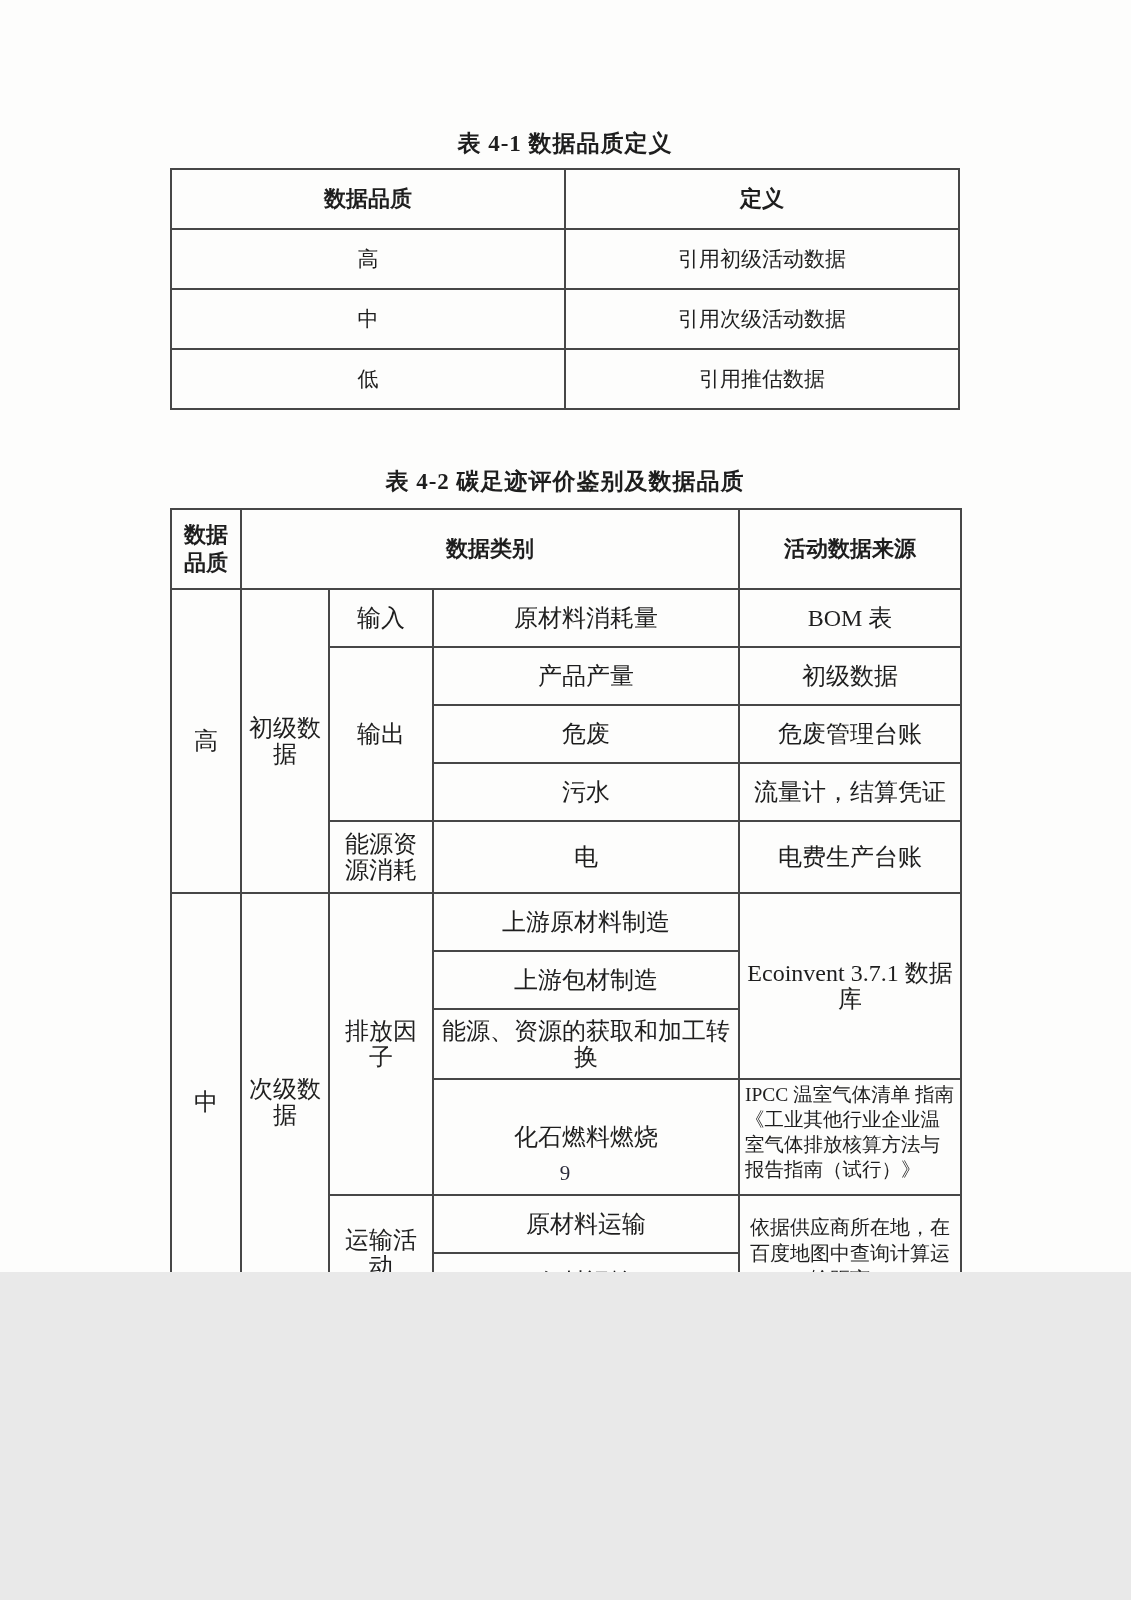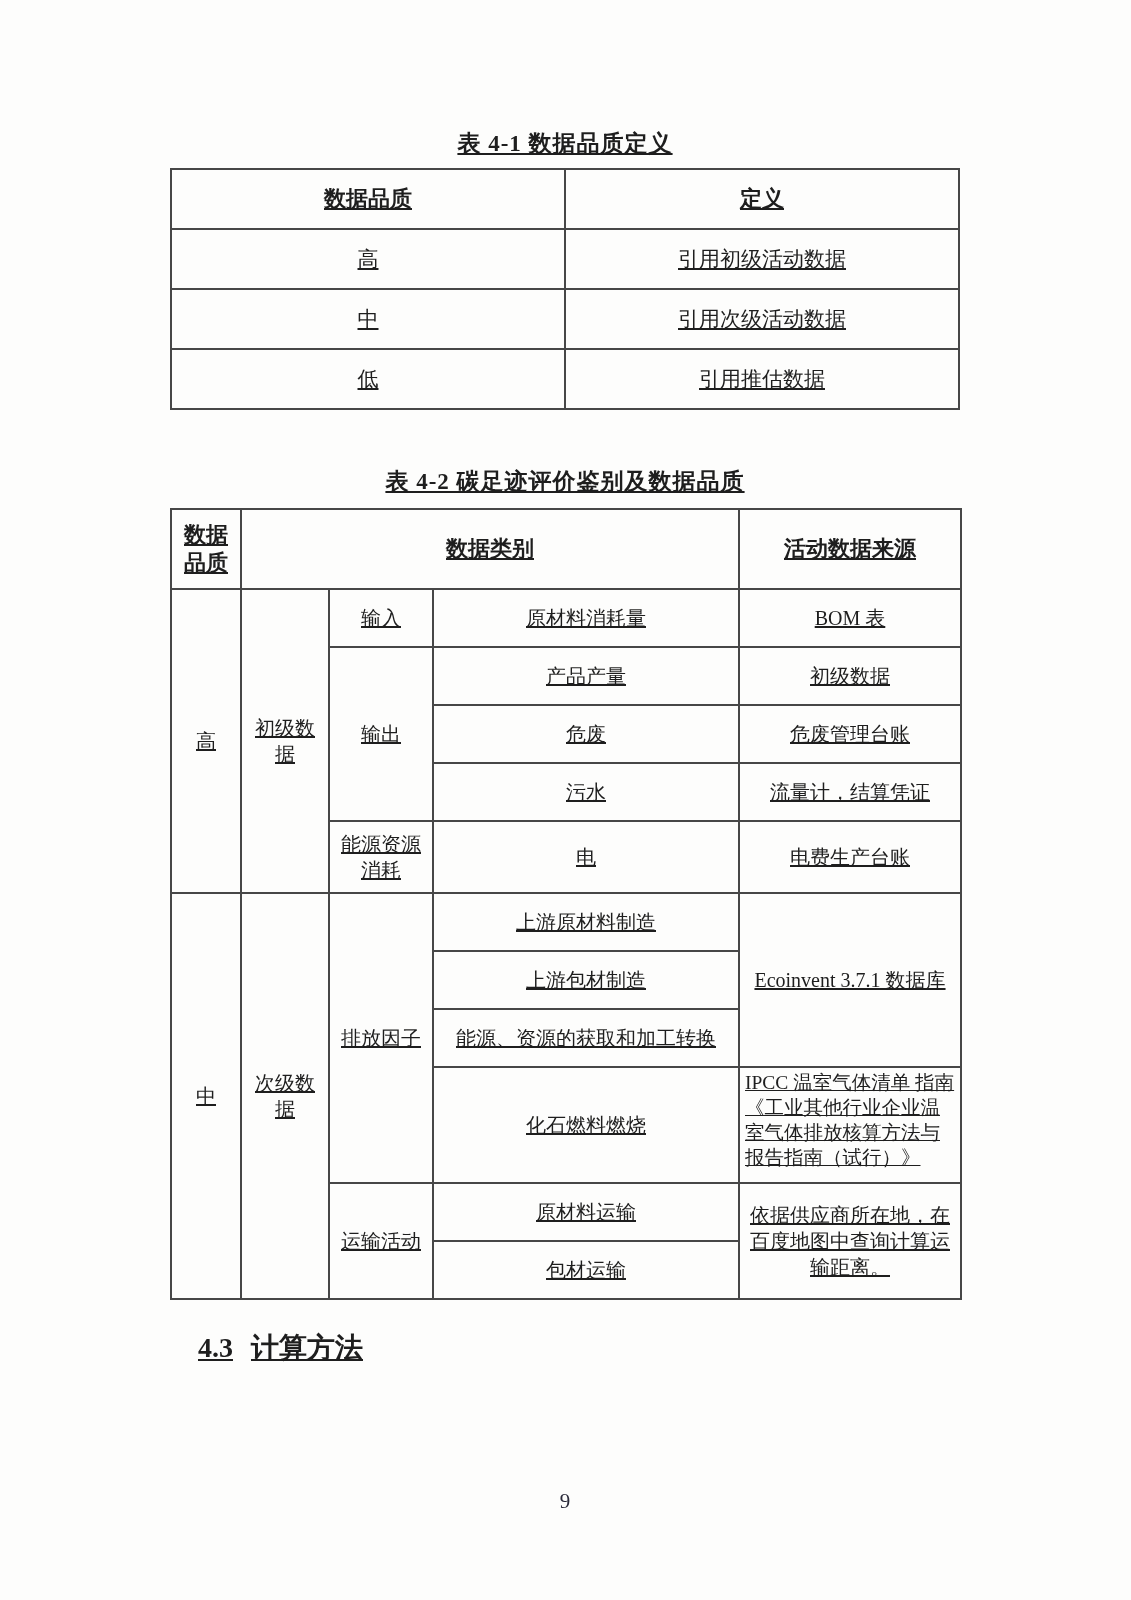--- a/index.html
+++ b/index.html
@@ -1,26 +1,25 @@
 <!DOCTYPE html>
 <html><head>
 <meta charset="utf-8">
 <style>
   html,body { margin:0; padding:0; background:#e9e9e9; }
   .page {
     position:relative;
-    width:1131px; height:1600px;
+    width:1131px; height:1272px;
     margin:0 auto;
     background:#fdfdfc;
     box-sizing:border-box;
     padding:128px 171px 0 170px;
     font-family:"Liberation Serif","DejaVu Serif",serif;
     color:#1e1e1e;
     overflow:hidden;
-    text-decoration:underline;
   }
   .caption {
     text-align:center;
     font-weight:bold;
     font-size:23px;
     line-height:32px;
     margin:0 0 8px 0;
     letter-spacing:1px;
   }
   .caption.second { margin-top:56px; margin-bottom:10px; }
@@ -35,21 +34,21 @@
     vertical-align:middle;
     padding:8px 6px;
     overflow:hidden;
   }
   th { font-weight:bold; }
   
   .t1 th { height:42px; font-size:22px; }
   .t1 td { height:42px; font-size:21px; }
   
   .t2 th { height:62px; font-size:22px; line-height:28px; }
-  .t2 td { height:40px; font-size:20px; line-height:26px; }
+  .t2 td { height:40px; font-size:24px; line-height:26px; }
   .t2 tr.rh-tall td { height:54px; }
   .t2 tr.rh-ipcc td { height:98px; }
   .t2 td.ipcc {
     text-align:left;
     font-size:19.5px;
     line-height:25px;
     padding:2px 4px 12px 5px;
   }
   .t2 td.src-multi {
     font-size:20px;

